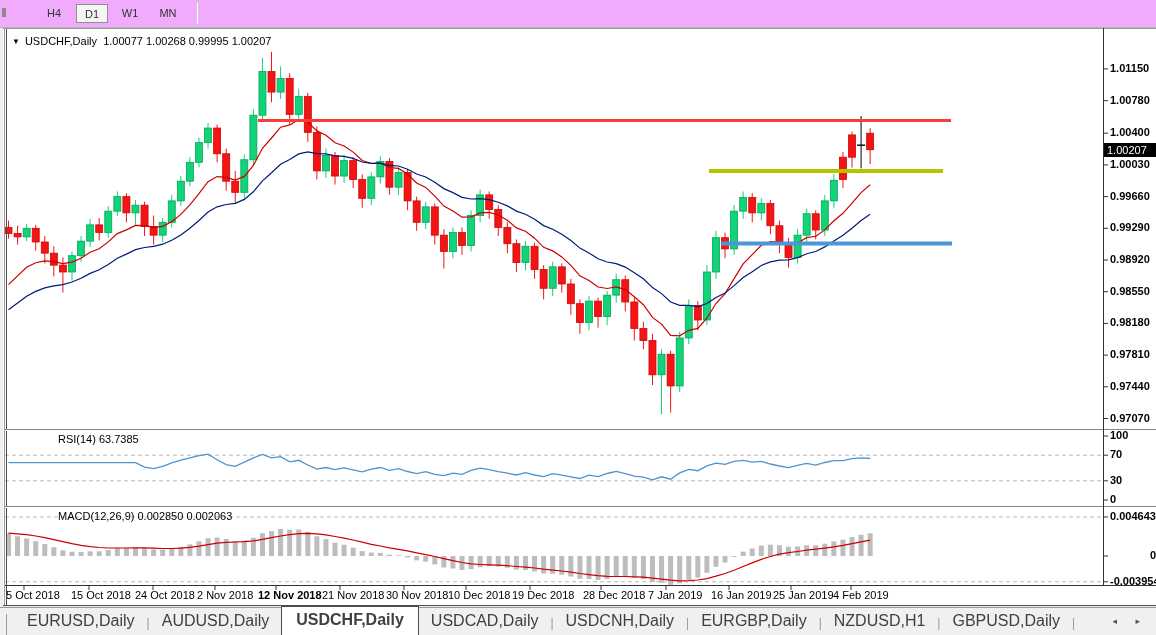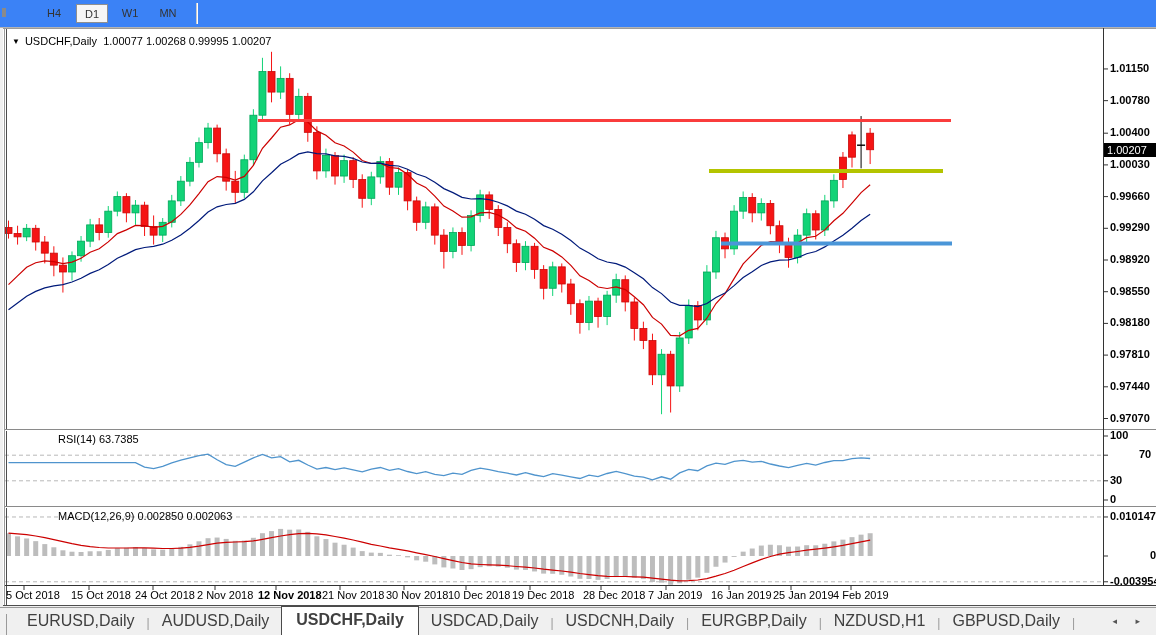--- a/index.html
+++ b/index.html
@@ -1,19 +1,19 @@
 <!DOCTYPE html>
 <html><head>
 <meta charset="utf-8">
 <style>
   html,body{margin:0;padding:0;width:1156px;height:635px;overflow:hidden;
     background:#f0f0f0;font-family:"Liberation Sans",sans-serif;position:relative;}
   #stage{position:absolute;left:0;top:0;width:1156px;height:635px;}
   
-  .toolbar{position:absolute;left:0;top:0;width:1156px;height:27px;background:#3b82f6;
+  .toolbar{position:absolute;left:0;top:0;width:1156px;height:27px;background:#f0abfc;
     border-bottom:1px solid #b4b4b4;}
   .tfbtn{position:absolute;top:4px;width:32px;height:19px;line-height:19px;text-align:center;
     font-size:11px;color:#333;cursor:default;}
   .tfbtn.active{background:#f6f6f6;border:1px solid #8f8f8f;box-sizing:border-box;}
   .tbsep{position:absolute;top:3px;width:1px;height:21px;background:#c8c8c8;border-right:1px solid #fff;}
   .tbstub{position:absolute;left:2px;top:8px;width:4px;height:9px;background:#8a8a8a;}
   
   svg{position:absolute;left:0;top:0;}
   .ylab{position:absolute;left:1108px;font-size:11px;font-weight:600;color:#000;white-space:nowrap;}
   .xlab{position:absolute;font-size:11px;color:#000;white-space:nowrap;}
@@ -414,24 +414,24 @@
       <div class="ylab" style="left: 1110px; top: 157.9px;">1.00030</div>
       <div class="ylab" style="left: 1110px; top: 189.6px;">0.99660</div>
       <div class="ylab" style="left: 1110px; top: 221.3px;">0.99290</div>
       <div class="ylab" style="left: 1110px; top: 253px;">0.98920</div>
       <div class="ylab" style="left: 1110px; top: 284.7px;">0.98550</div>
       <div class="ylab" style="left: 1110px; top: 316.4px;">0.98180</div>
       <div class="ylab" style="left: 1110px; top: 348.1px;">0.97810</div>
       <div class="ylab" style="left: 1110px; top: 379.8px;">0.97440</div>
       <div class="ylab" style="left: 1110px; top: 411.5px;">0.97070</div>
       <div class="ylab" style="left: 1110px; top: 429px;">100</div>
-      <div class="ylab" style="left: 1110px; top: 448.2px; margin-left: 29px;">70</div>
+      <div class="ylab" style="left: 1110px; top: 448.2px;">70</div>
       <div class="ylab" style="left: 1110px; top: 473.8px;">30</div>
       <div class="ylab" style="left: 1110px; top: 493px;">0</div>
-      <div class="ylab" style="left: 1110px; top: 509.978px;">0.010147</div>
+      <div class="ylab" style="left: 1110px; top: 509.978px;">0.004643</div>
       <div class="ylab" style="left: 1110px; top: 549px; padding-left: 40px;">0.00</div>
       <div class="ylab" style="left: 1110px; top: 574.78px;">-0.003954</div>
       <div class="xlab" style="left: 6px; top: 589px;">5 Oct 2018</div>
       <div class="xlab" style="left: 71px; top: 589px;">15 Oct 2018</div>
       <div class="xlab" style="left: 135px; top: 589px;">24 Oct 2018</div>
       <div class="xlab" style="left: 197px; top: 589px;">2 Nov 2018</div>
       <div class="xlab" style="left: 258px; top: 589px; font-weight: bold;">12 Nov 2018</div>
       <div class="xlab" style="left: 322px; top: 589px;">21 Nov 2018</div>
       <div class="xlab" style="left: 386px; top: 589px;">30 Nov 2018</div>
       <div class="xlab" style="left: 448px; top: 589px;">10 Dec 2018</div>

